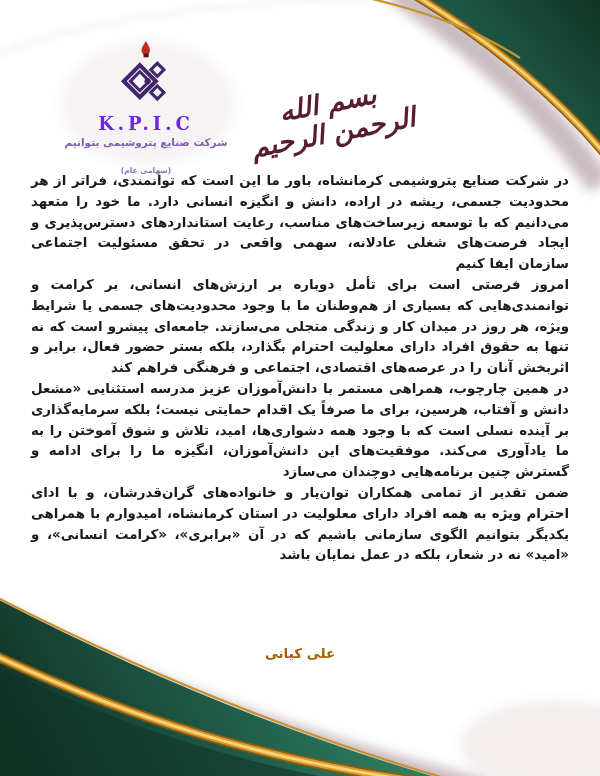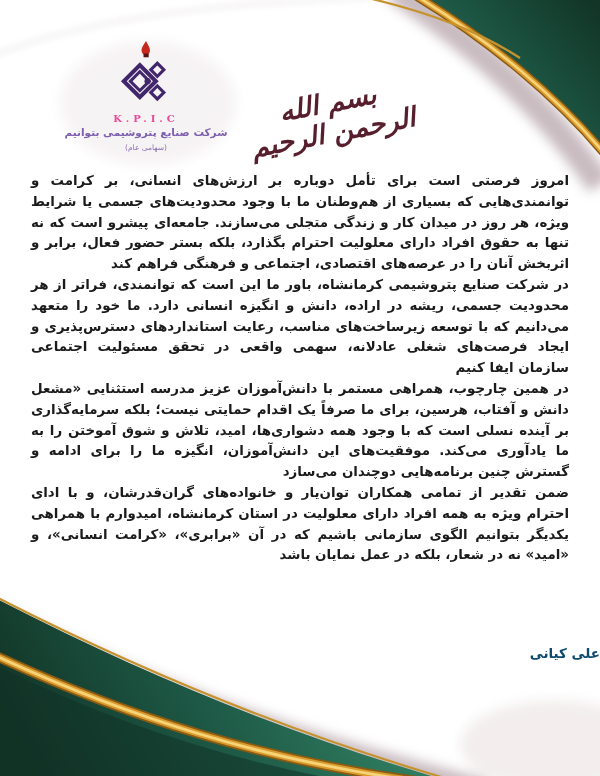--- a/index.html
+++ b/index.html
@@ -12,29 +12,29 @@
 
   
   .logo-block{
     position:absolute;left:56px;top:40px;width:180px;
     text-align:center;z-index:3;
   }
   .logo-emblem{display:block;margin:0 auto;}
   .logo-acronym{
     display:block;margin-top:1px;
     font-family:"DejaVu Serif","Liberation Serif",serif;
-    font-weight:bold;font-size:10px;letter-spacing:4px;color:#ec4899;
+    font-weight:bold;font-size:18px;letter-spacing:4px;color:#6d28d9;
   }
   .logo-name{
     display:block;margin-top:2px;direction:rtl;
     font-weight:bold;font-size:10.5px;color:#7d5fae;
   }
   .logo-type{
-    display:block;margin-top:5px;direction:rtl;
-    font-weight:normal;font-size:7.5px;color:#8a6fb5;
+    display:block;margin-top:18px;direction:rtl;
+    font-weight:bold;font-size:7.5px;color:#8a6fb5;
   }
 
   
   .bismillah{
     position:absolute;left:238px;top:66px;width:185px;height:104px;
     display:flex;align-items:center;justify-content:center;z-index:3;
   }
   .bismillah span{
     display:inline-block;transform:rotate(-11deg);
     font-family:"DejaVu Serif","Liberation Serif",serif;
@@ -47,22 +47,22 @@
   .letter-body{
     position:absolute;top:171px;left:31px;right:31px;z-index:3;
     direction:rtl;text-align:justify;
     font-weight:bold;font-size:13.4px;line-height:20.8px;color:#1b1b1b;
   }
   .letter-body p{margin:0;padding:0;}
 
   
   .signature{
     position:absolute;top:643px;left:0;right:0;z-index:3;
-    direction:rtl;
-    font-weight:bold;color:#0c4a6e;
+    text-align:center;direction:rtl;
+    font-weight:bold;color:#a16207;
   }
   .signature-name{display:block;font-size:13.5px;line-height:21px;}
   .signature-title{display:block;font-size:13.5px;line-height:21px;}
 </style>
 </head>
 <body>
 
 <div class="page">
 
   <svg class="bg-decoration" viewBox="0 0 600 776" xmlns="http://www.w3.org/2000/svg">
@@ -118,22 +118,22 @@
     <span class="logo-acronym">K.P.I.C</span>
     <span class="logo-name">شرکت صنایع پتروشیمی بتوانیم</span>
     <span class="logo-type">(سهامی عام)</span>
   </div>
 
   <div class="bismillah">
     <span>بسم الله الرحمن الرحیم</span>
   </div>
 
   <div class="letter-body">
+    <p>در شرکت صنایع پتروشیمی کرمانشاه، باور ما این است که توانمندی، فراتر از هر محدودیت جسمی، ریشه در اراده، دانش و انگیزه انسانی دارد. ما خود را متعهد می‌دانیم که با توسعه زیرساخت‌های مناسب، رعایت استانداردهای دسترس‌پذیری و ایجاد فرصت‌های شغلی عادلانه، سهمی واقعی در تحقق مسئولیت اجتماعی سازمان ایفا کنیم</p>
     <p>امروز فرصتی است برای تأمل دوباره بر ارزش‌های انسانی، بر کرامت و توانمندی‌هایی که بسیاری از هم‌وطنان ما با وجود محدودیت‌های جسمی یا شرایط ویژه، هر روز در میدان کار و زندگی متجلی می‌سازند. جامعه‌ای پیشرو است که نه تنها به حقوق افراد دارای معلولیت احترام بگذارد، بلکه بستر حضور فعال، برابر و اثربخش آنان را در عرصه‌های اقتصادی، اجتماعی و فرهنگی فراهم کند</p>
-    <p>در شرکت صنایع پتروشیمی کرمانشاه، باور ما این است که توانمندی، فراتر از هر محدودیت جسمی، ریشه در اراده، دانش و انگیزه انسانی دارد. ما خود را متعهد می‌دانیم که با توسعه زیرساخت‌های مناسب، رعایت استانداردهای دسترس‌پذیری و ایجاد فرصت‌های شغلی عادلانه، سهمی واقعی در تحقق مسئولیت اجتماعی سازمان ایفا کنیم</p>
     <p>در همین چارچوب، همراهی مستمر با دانش‌آموزان عزیز مدرسه استثنایی «مشعل دانش و آفتاب، هرسین، برای ما صرفاً یک اقدام حمایتی نیست؛ بلکه سرمایه‌گذاری بر آینده نسلی است که با وجود همه دشواری‌ها، امید، تلاش و شوق آموختن را به ما یادآوری می‌کند. موفقیت‌های این دانش‌آموزان، انگیزه ما را برای ادامه و گسترش چنین برنامه‌هایی دوچندان می‌سازد</p>
     <p>ضمن تقدیر از تمامی همکاران توان‌یار و خانواده‌های گران‌قدرشان، و با ادای احترام ویژه به همه افراد دارای معلولیت در استان کرمانشاه، امیدوارم با همراهی یکدیگر بتوانیم الگوی سازمانی باشیم که در آن «برابری»، «کرامت انسانی»، و «امید» نه در شعار، بلکه در عمل نمایان باشد</p>
   </div>
 
   <div class="signature">
     <span class="signature-name">علی کیانی</span>
   </div>
 
 </div>
 

